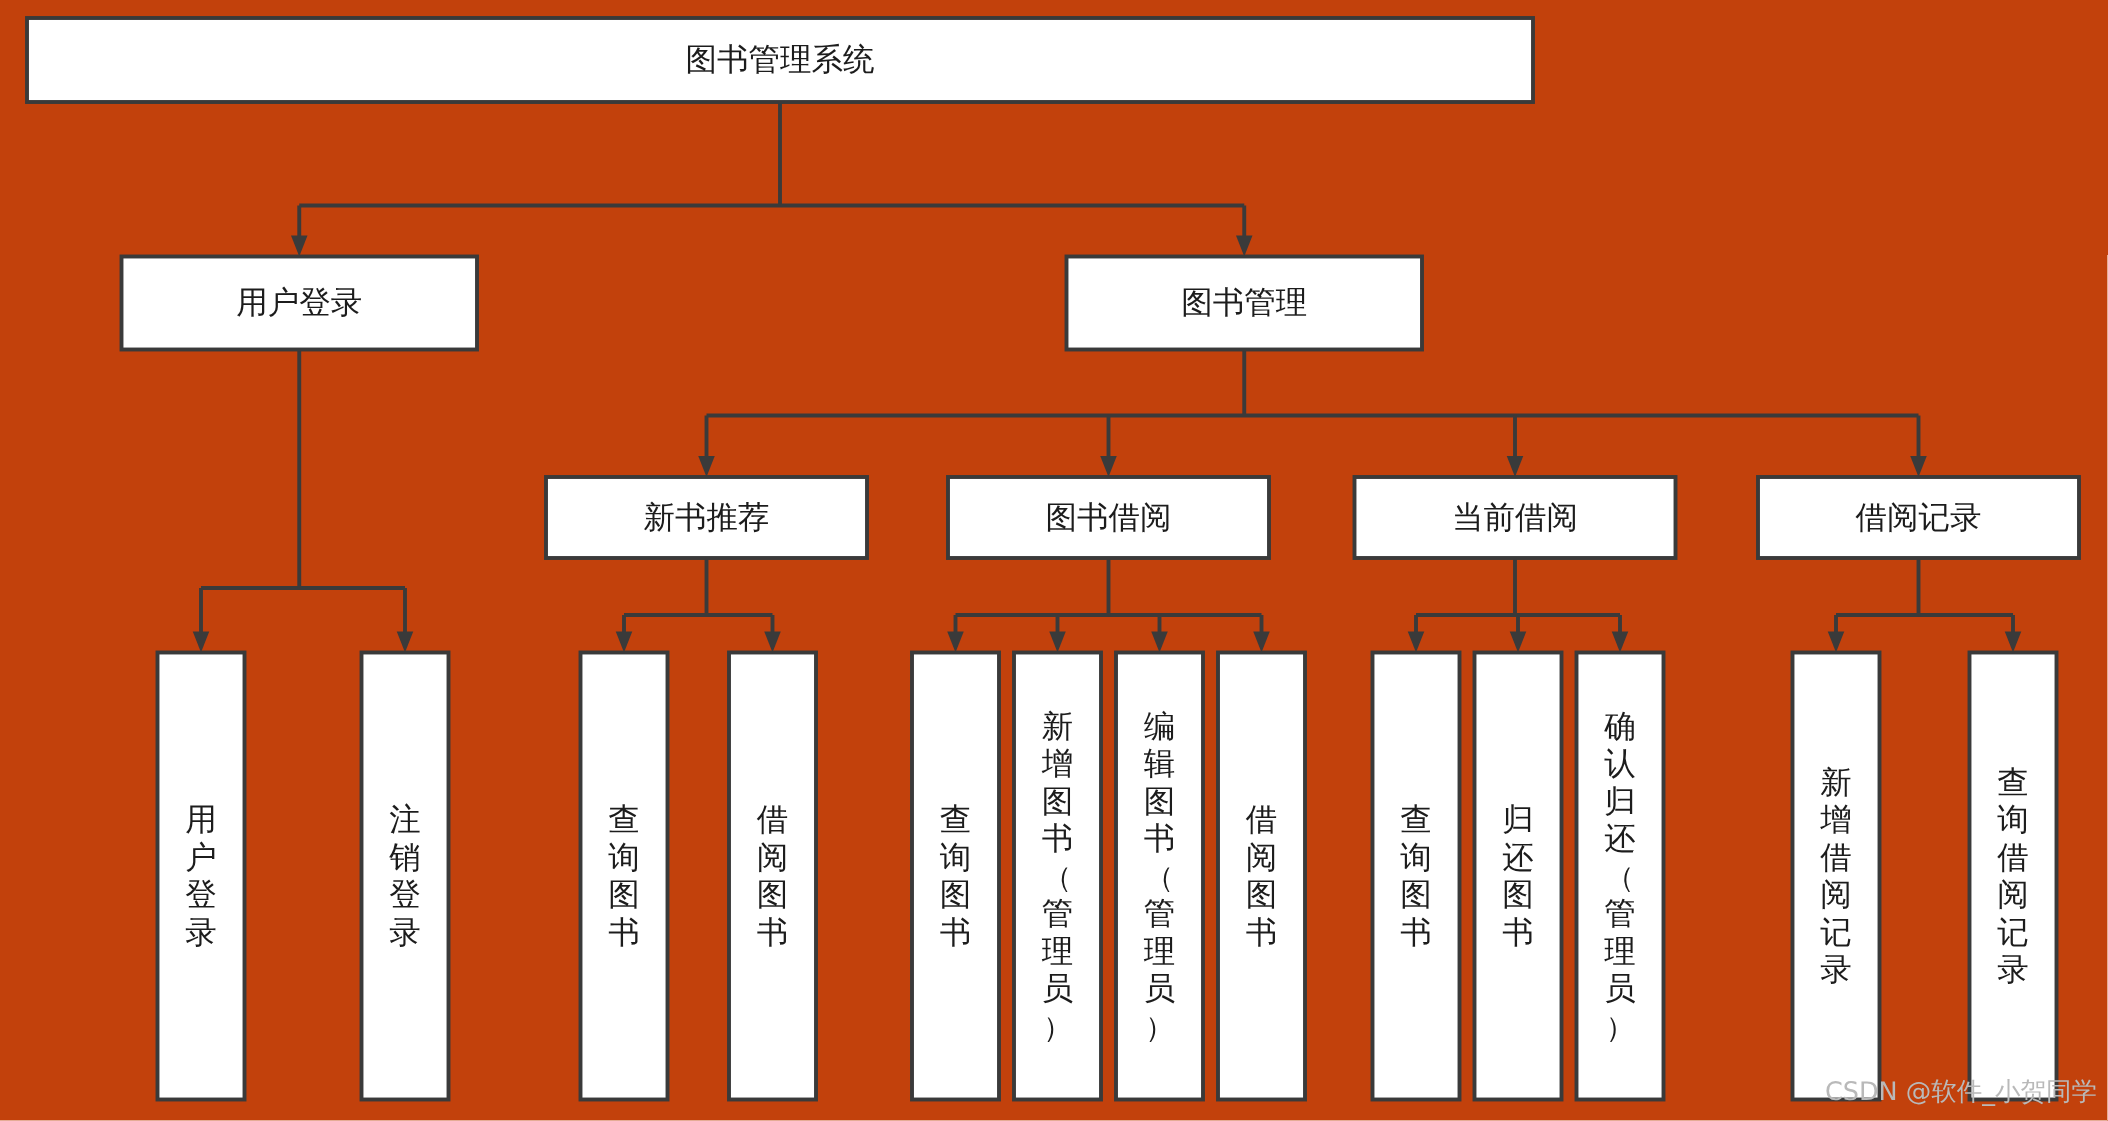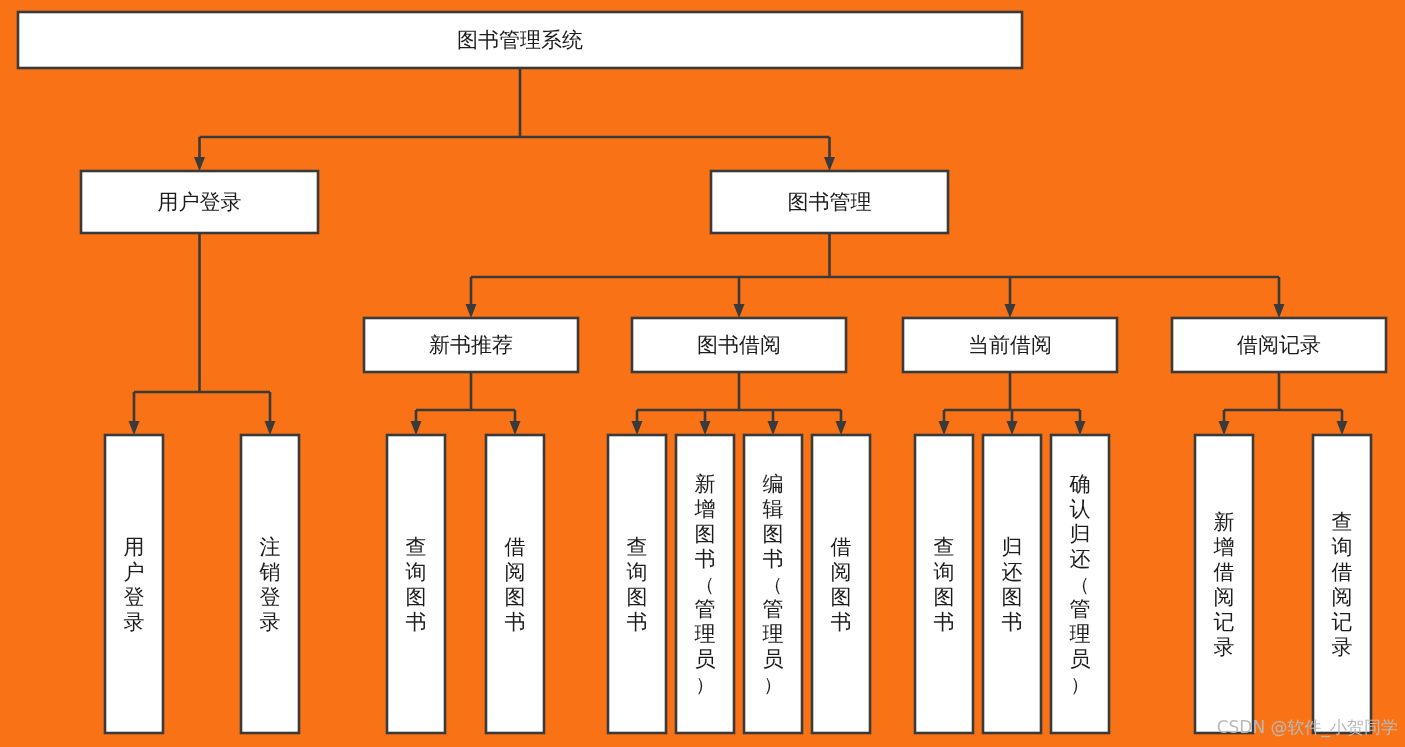--- a/index.html
+++ b/index.html
@@ -8,21 +8,21 @@
     padding: 0;
     background: #ffffff;
   }
   body {
     font-family: "DejaVu Sans", "Liberation Sans", sans-serif;
   }
   #diagram-root {
     position: relative;
     width: 1405px;
     height: 747px;
-    background: #f97316;
+    background: #c2410c;
     overflow: hidden;
   }
   svg.tree-canvas {
     position: absolute;
     left: 0;
     top: 0;
     width: 1405px;
     height: 747px;
   }
   .node-box {

